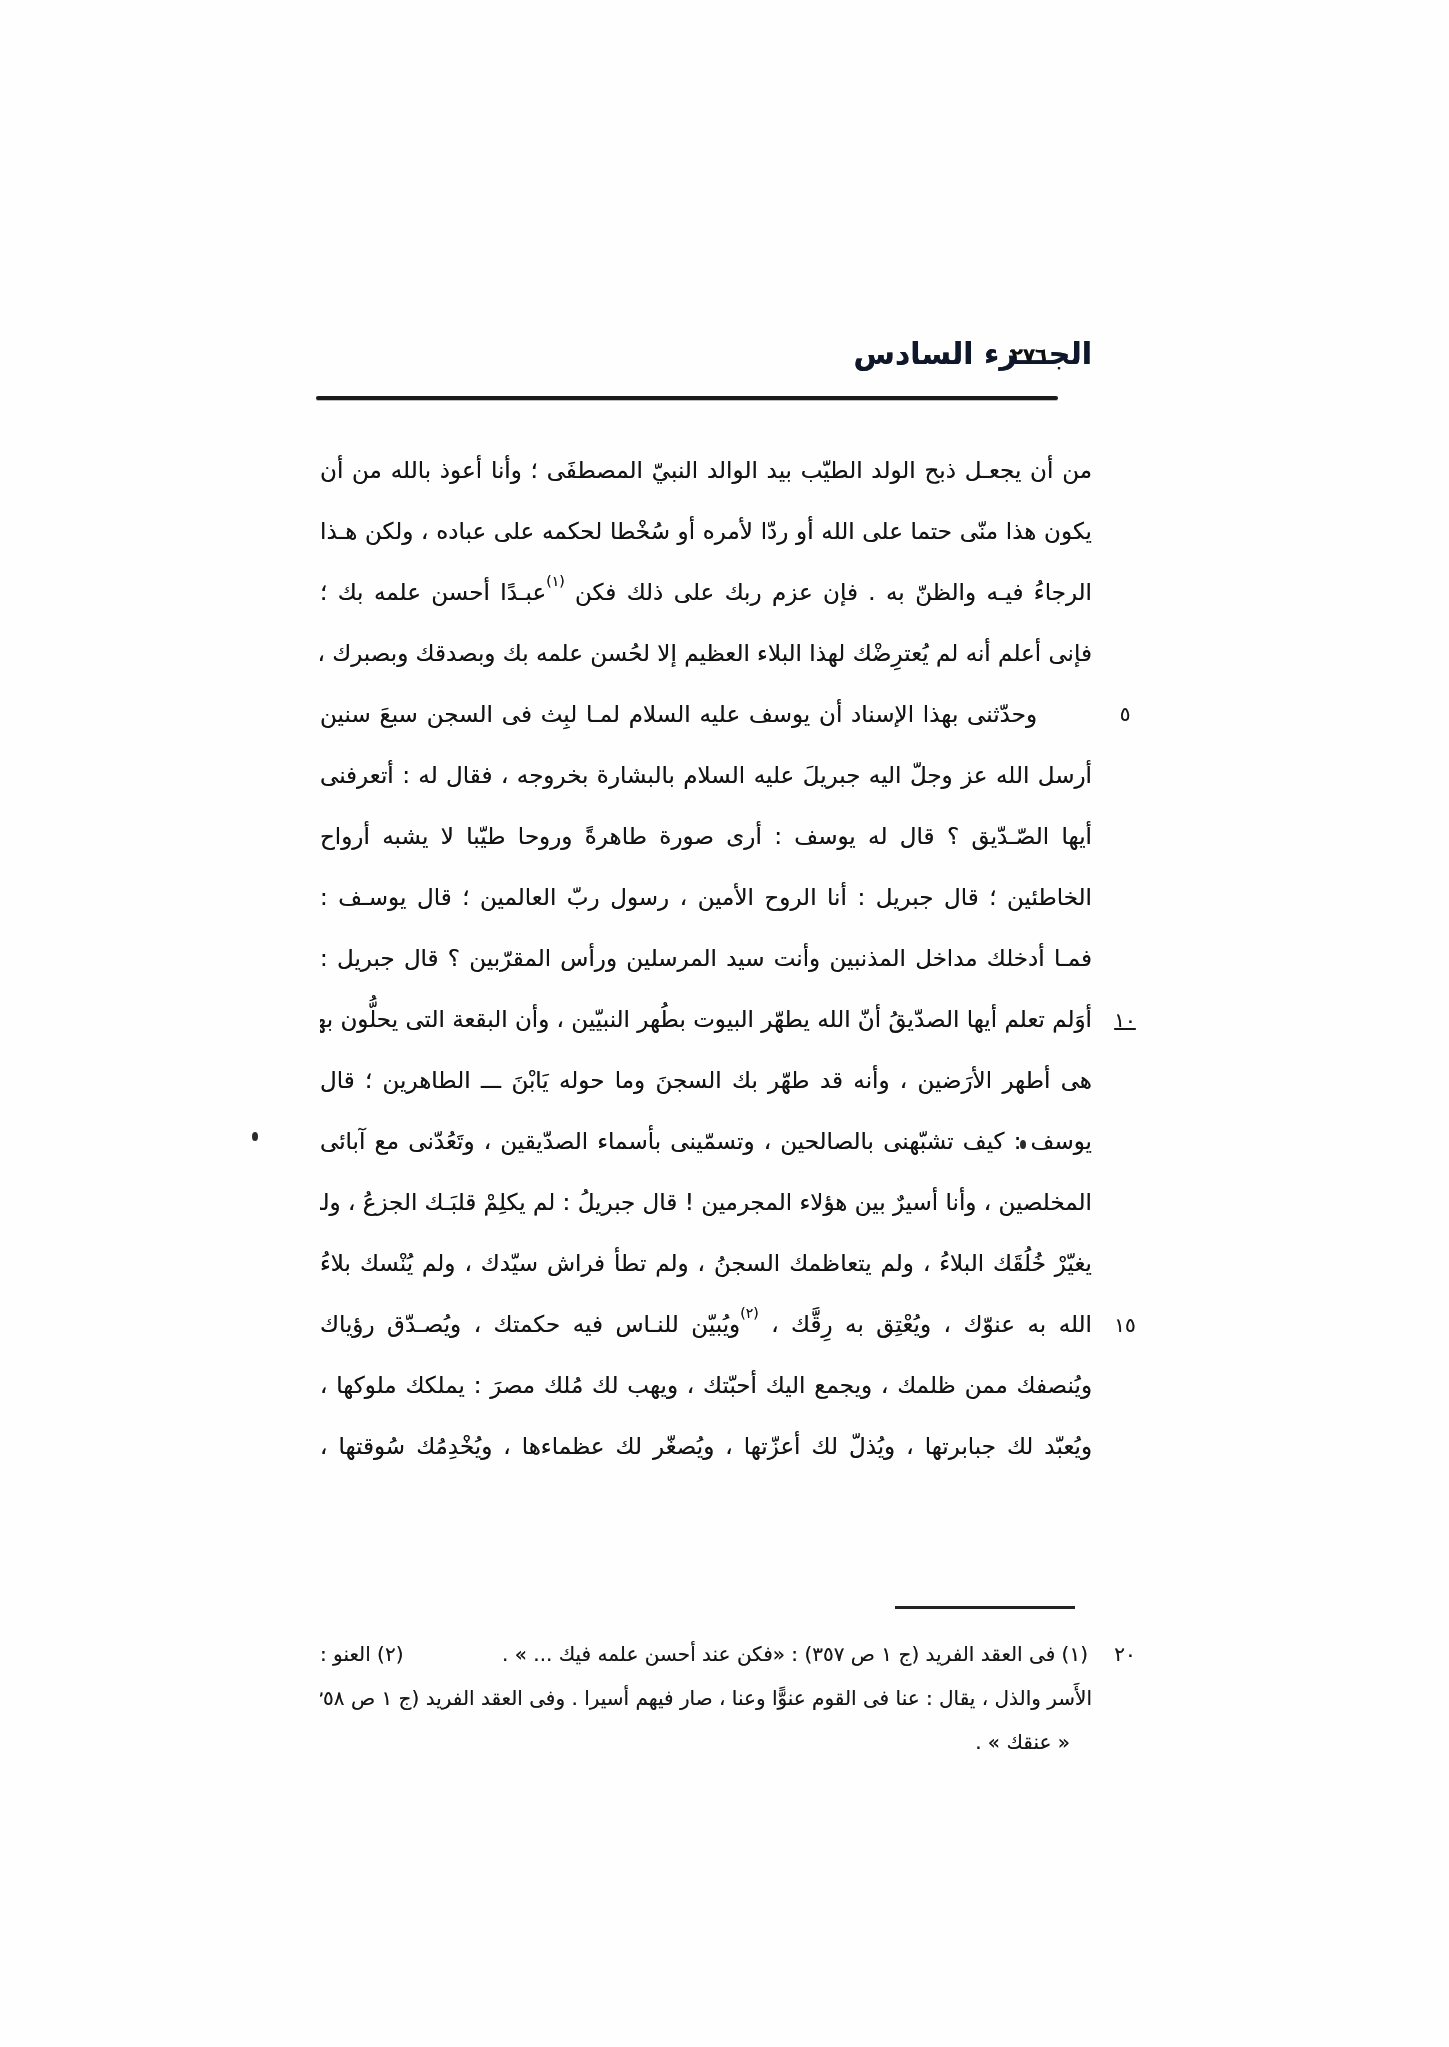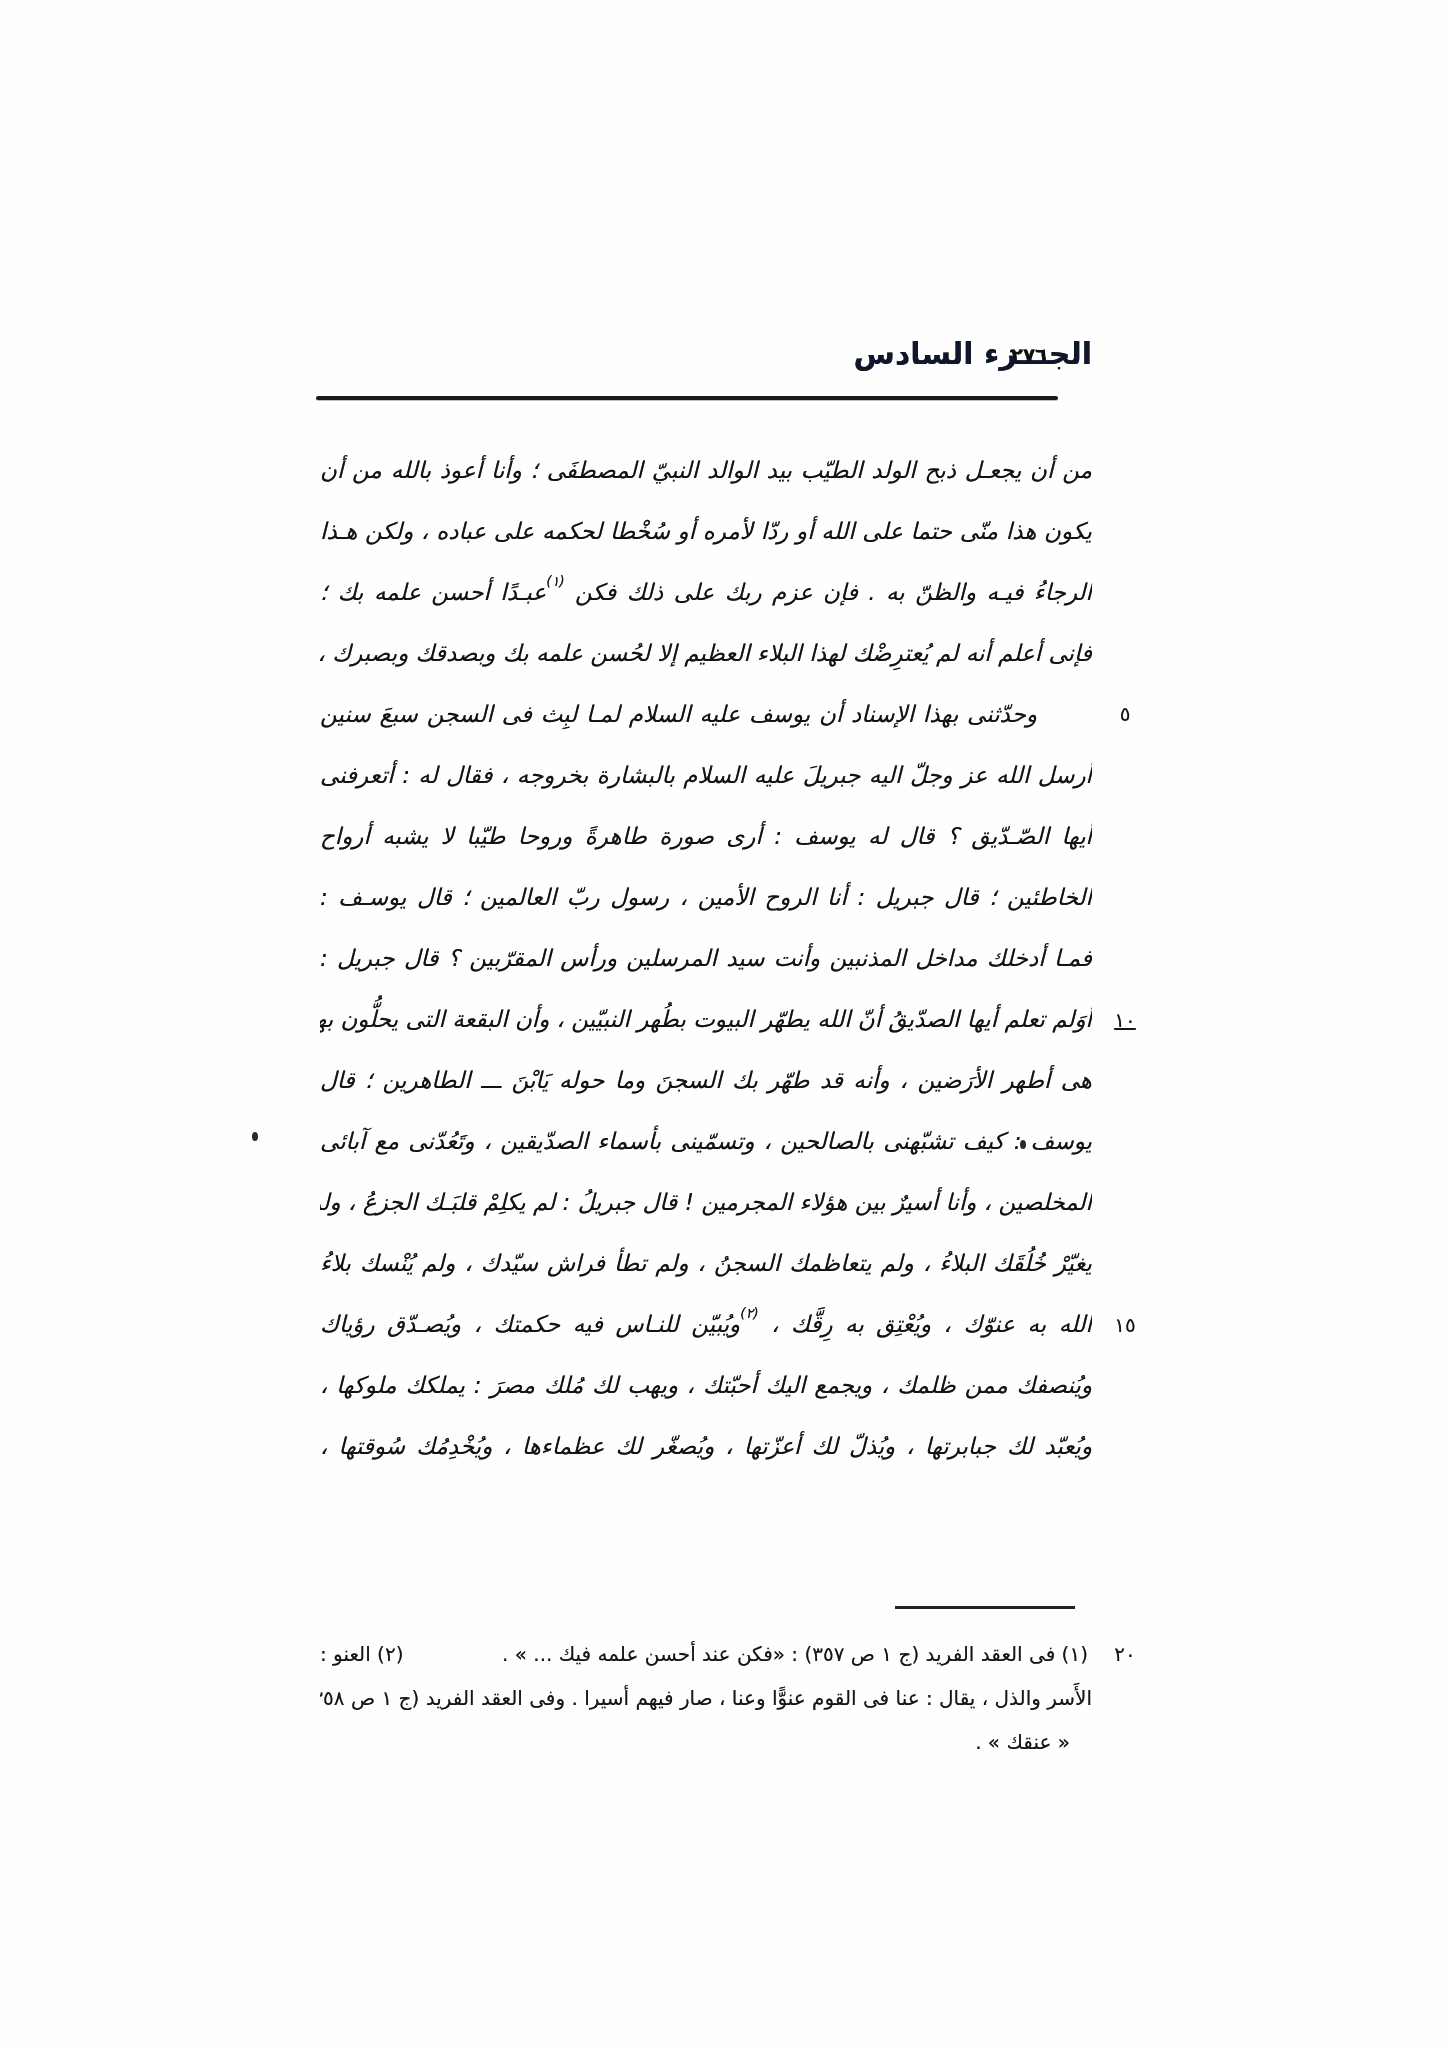--- a/index.html
+++ b/index.html
@@ -61,21 +61,20 @@
     text-shadow: 0 0 0.5px rgba(0,0,0,0.55);
   }
   .body-line {
     height: 61px;
     line-height: 61px;
     text-align: justify;
     text-align-last: justify;
     text-justify: inter-word;
     white-space: nowrap;
     overflow: hidden;
-    font-style: italic;
   }
   .body-line.para-end {
     text-align-last: right;
   }
   .body-line.para-start {
     padding-right: 55px;
   }
   .fn-marker {
     font-size: 14px;
     vertical-align: 14px;

